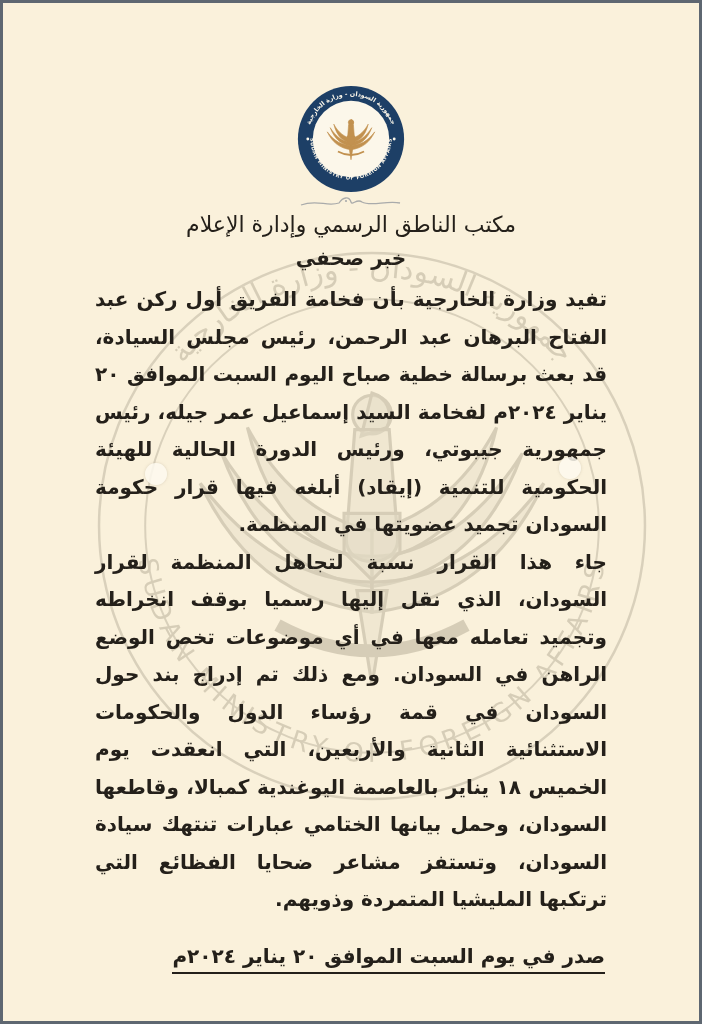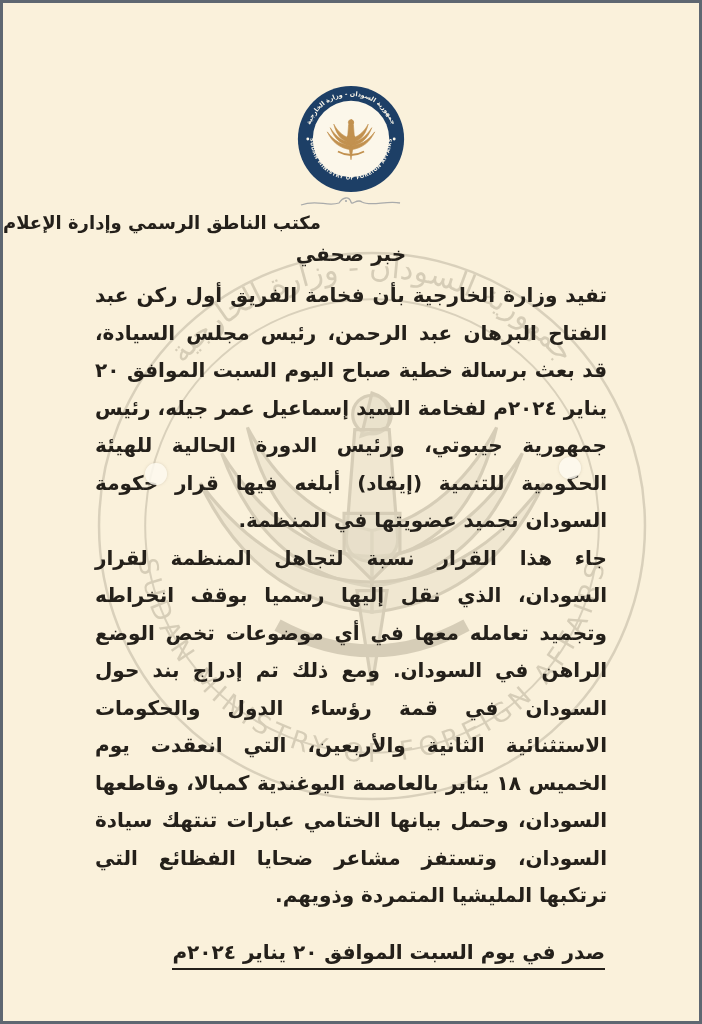--- a/index.html
+++ b/index.html
@@ -37,22 +37,22 @@
   
   .content { position:relative; z-index:2; }
 
   .logo-wrap { display:flex; justify-content:center; padding-top:82px; }
   .logo { width:108px; height:108px; display:block; }
 
   .signature-wrap { display:flex; justify-content:center; margin-top:1px; height:16px; }
   .signature { width:104px; height:16px; opacity:.75; }
 
   .office-title {
-    margin:2px 0 0 0; text-align:left;
-    font-size:18px; font-weight:bold; letter-spacing:0;
+    margin:2px 0 0 0; text-align:center;
+    font-size:22px; font-weight:normal; letter-spacing:0;
   }
   .release-type {
     margin:9px 0 0 0; text-align:center;
     font-size:20px; font-weight:bold;
   }
 
   .body-text {
     margin-top:11px;
     padding:0 92px 0 92px;   
     font-size:20px; font-weight:bold;

